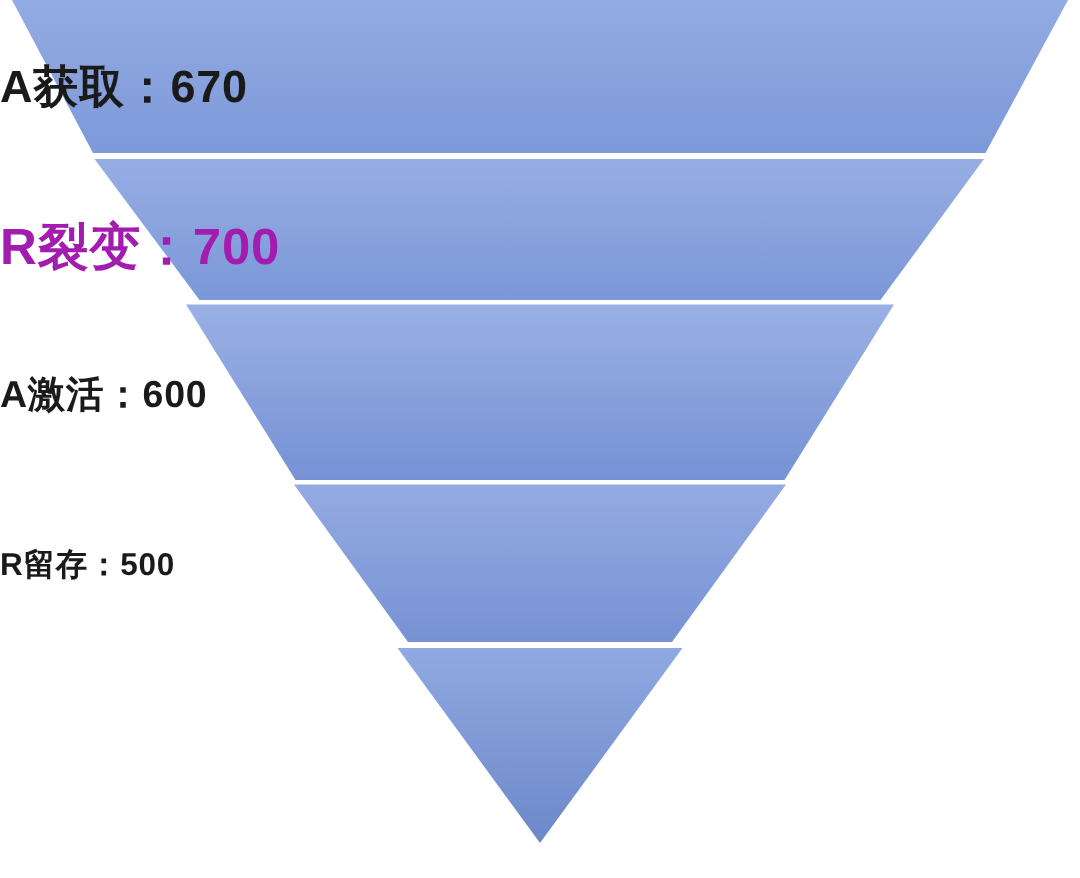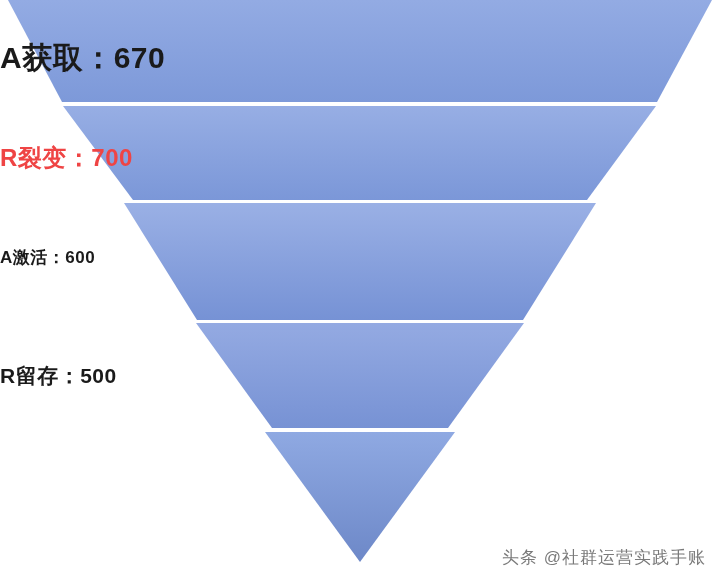--- a/index.html
+++ b/index.html
@@ -80,22 +80,21 @@
 
     <polygon id="seg-0" fill="url(#grad0)" points="8,0 712,0 657,102 62,102"></polygon>
     <polygon id="seg-1" fill="url(#grad1)" points="63,106 656,106 587,200 133,200"></polygon>
     <polygon id="seg-2" fill="url(#grad2)" points="124,203 596,203 523,320 197,320"></polygon>
     <polygon id="seg-3" fill="url(#grad3)" points="196,323 524,323 448,428 272,428"></polygon>
     <polygon id="seg-4" fill="url(#grad4)" points="265,432 455,432 360,562"></polygon>
   </svg>
 
   <div class="stage-label" style="left: 0px; top: 38.4px; width: 720px; font-size: 30px; color: rgb(26, 26, 26);">A获取：670</div>
 
-  <div class="stage-label" style="left: 0px; top: 142.26px; width: 720px; font-size: 24px; color: #ef4444;">R裂变：700</div>
+  <div class="stage-label" style="left: 0px; top: 142.26px; width: 720px; font-size: 34px; color: #a21caf;">R裂变：700</div>
 
-  <div class="stage-label" style="left: 0px; top: 245.5px; width: 720px; font-size: 17px; color: rgb(26, 26, 26);">A激活：600</div>
+  <div class="stage-label" style="left: 0px; top: 245.5px; width: 720px; font-size: 25px; color: rgb(26, 26, 26);">A激活：600</div>
 
   <div class="stage-label" style="left: 0px; top: 361.98px; width: 720px; font-size: 21px; color: rgb(26, 26, 26);">R留存：500</div>
 
 
-  <div class="watermark">头条 @社群运营实践手账</div>
 
 </div>
 
 </body></html>

